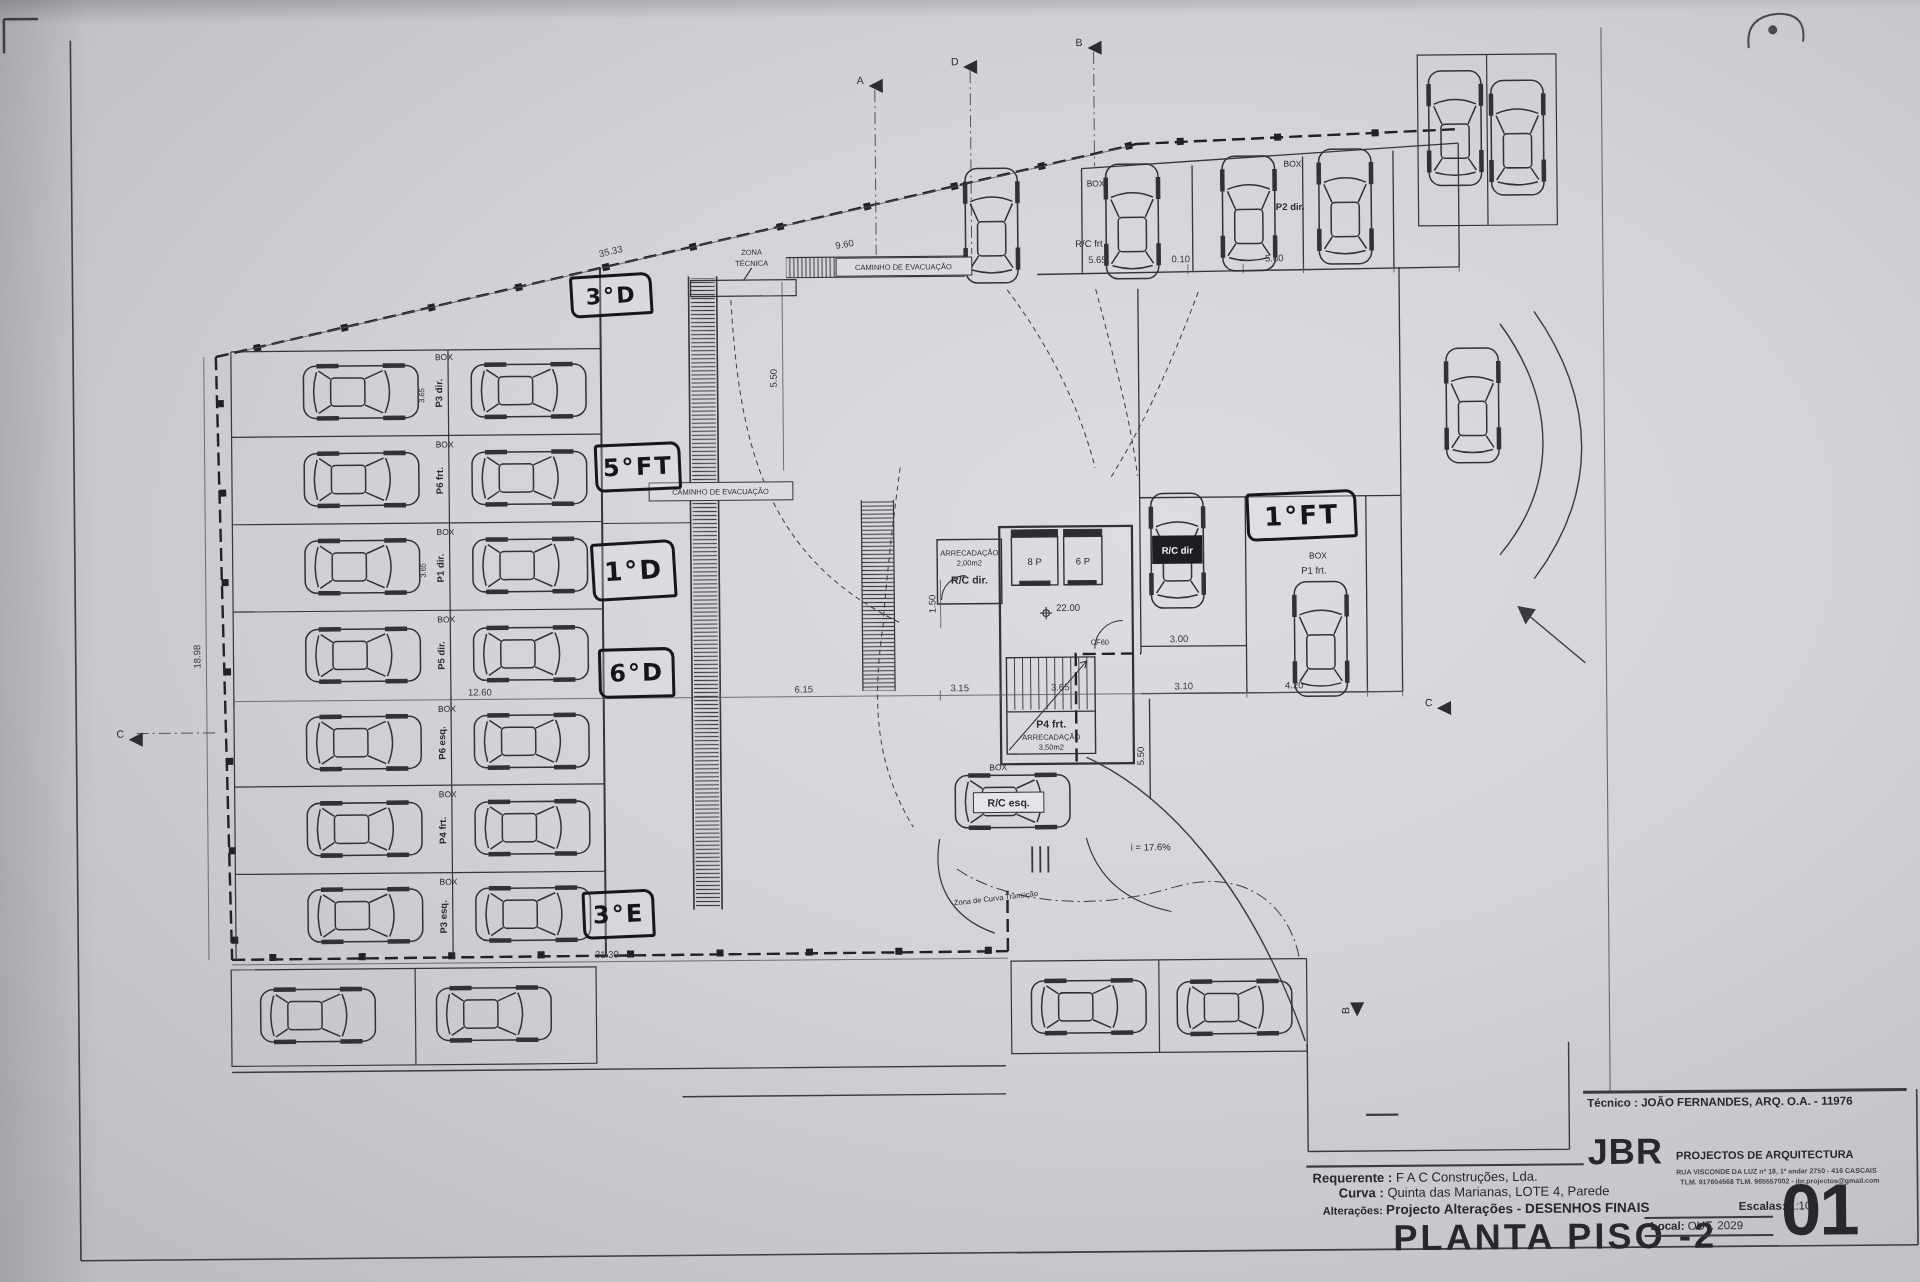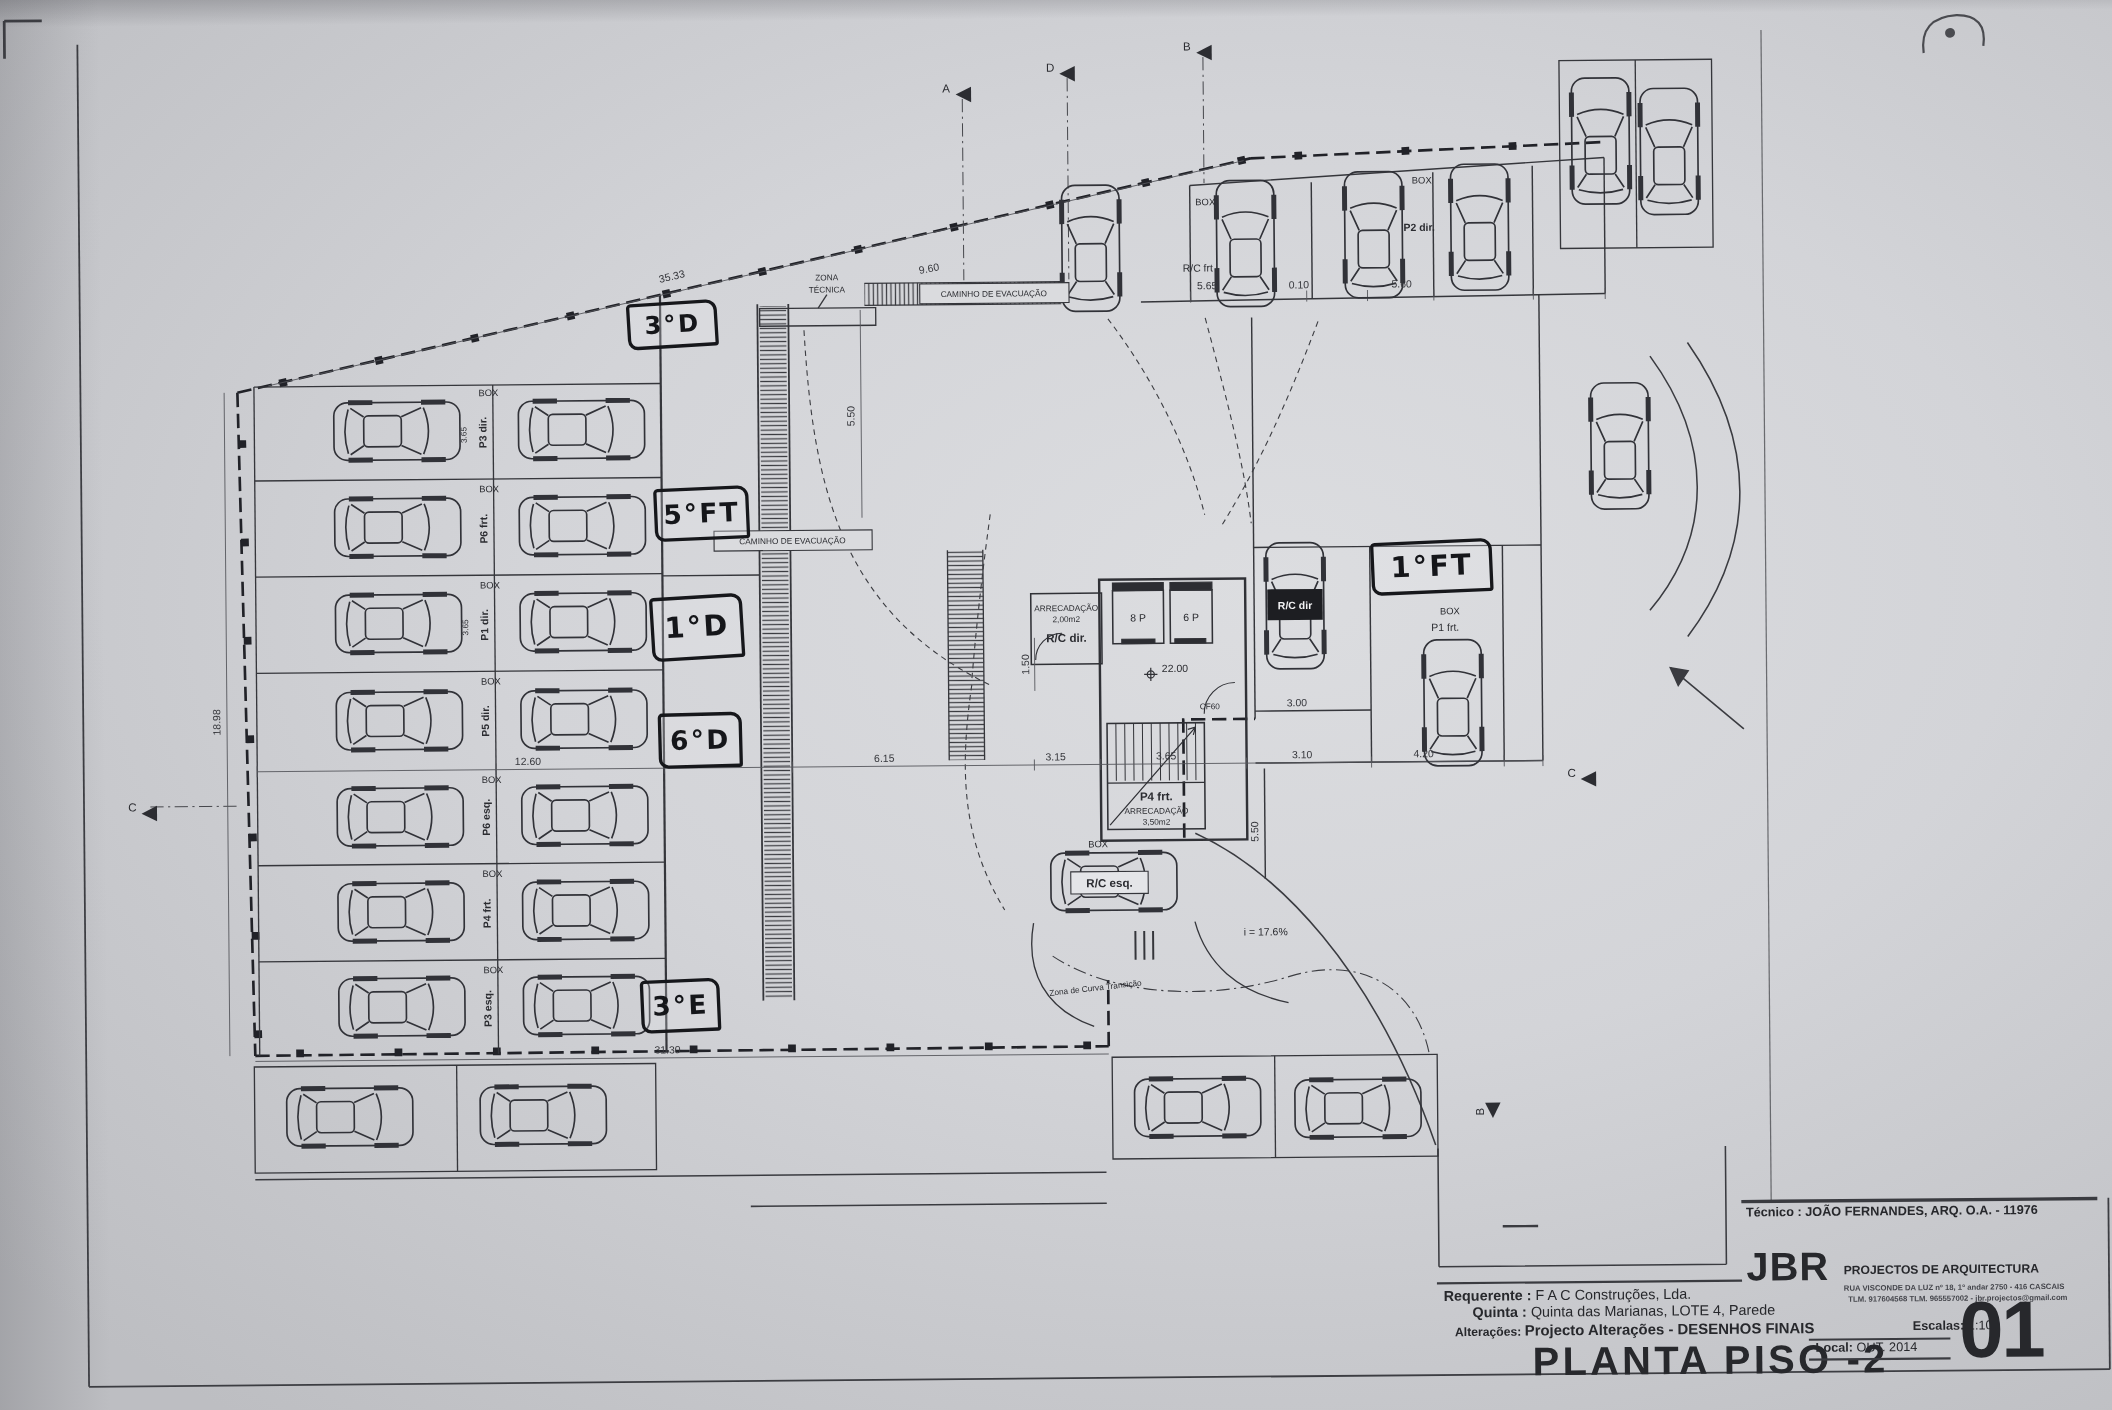--- a/index.html
+++ b/index.html
@@ -329,36 +329,36 @@
 <div class="tb" style="left:1590px;top:1144px;font-size:36px;font-weight:bold;letter-spacing:1px">JBR</div>
 <div class="tb" style="left:1678px;top:1163px;font-size:11px;font-weight:bold">PROJECTOS DE ARQUITECTURA</div>
 <div class="tb" style="left:1678px;top:1182px;font-size:7px;font-weight:bold;color:#45464c">RUA VISCONDE DA LUZ nº 18, 1º andar  2750 - 416 CASCAIS</div>
 <div class="tb" style="left:1682px;top:1192px;font-size:7px;font-weight:bold;color:#45464c">TLM. 917604568  TLM. 965557002 - jbr.projectos@gmail.com</div>
 <div class="tb-line" style="left:1310px;top:1176px;width:276px;height:1.5px"></div>
 <div class="tb" style="left:1316px;top:1181px;font-size:13px">
   <span class="lbl">Requerente :</span>
   <span>F A C  Construções, Lda.</span>
 </div>
 <div class="tb" style="left:1342px;top:1196px;font-size:13px">
-  <span class="lbl">Quinta :</span>
+  <span class="lbl">Curva :</span>
   <span>Quinta das Marianas, LOTE 4, Parede</span>
 </div>
 <div class="tb" style="left:1326px;top:1213px;font-size:11px">
   <span class="lbl">Alterações:</span>
   <span style="font-size:13.5px;font-weight:bold">Projecto Alterações - DESENHOS FINAIS</span>
 </div>
 <div class="tb" style="left:1396px;top:1228px;font-size:36px;font-weight:bold;letter-spacing:3px">PLANTA PISO -2</div>
 <div class="tb" style="left:1740px;top:1214px;font-size:11.5px">
   <span class="lbl">Escalas:</span>
   <span>1:100</span>
 </div>
 <div class="tb-line" style="left:1646px;top:1230px;width:128px;height:1.5px"></div>
 <div class="tb" style="left:1652px;top:1233px;font-size:11.5px">
   <span class="lbl">Local:</span>
-  <span>OUT. 2014</span>
+  <span>OUT. 2029</span>
 </div>
 <div class="tb-line" style="left:1646px;top:1248px;width:128px;height:1.5px"></div>
 <div class="tb" style="left:1782px;top:1188px;font-size:72px;font-weight:bold;line-height:1;letter-spacing:-2px">01</div>
 
 <div class="shadow-tl"></div>
 <div class="shadow-top"></div>
 <div class="shadow-left"></div>
 </div>
 
 </body></html>

